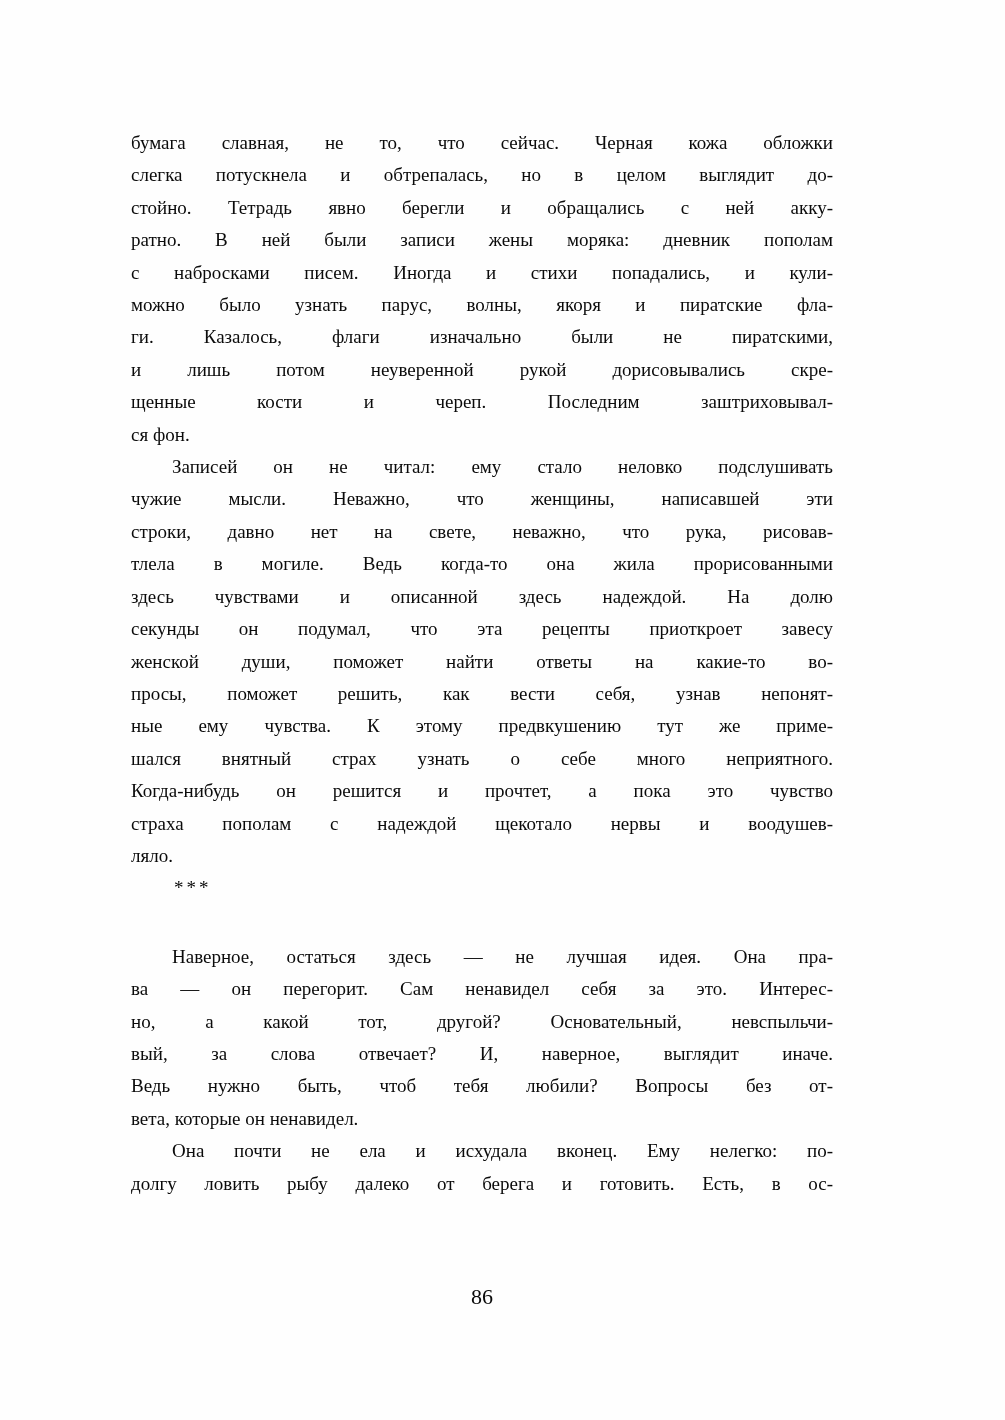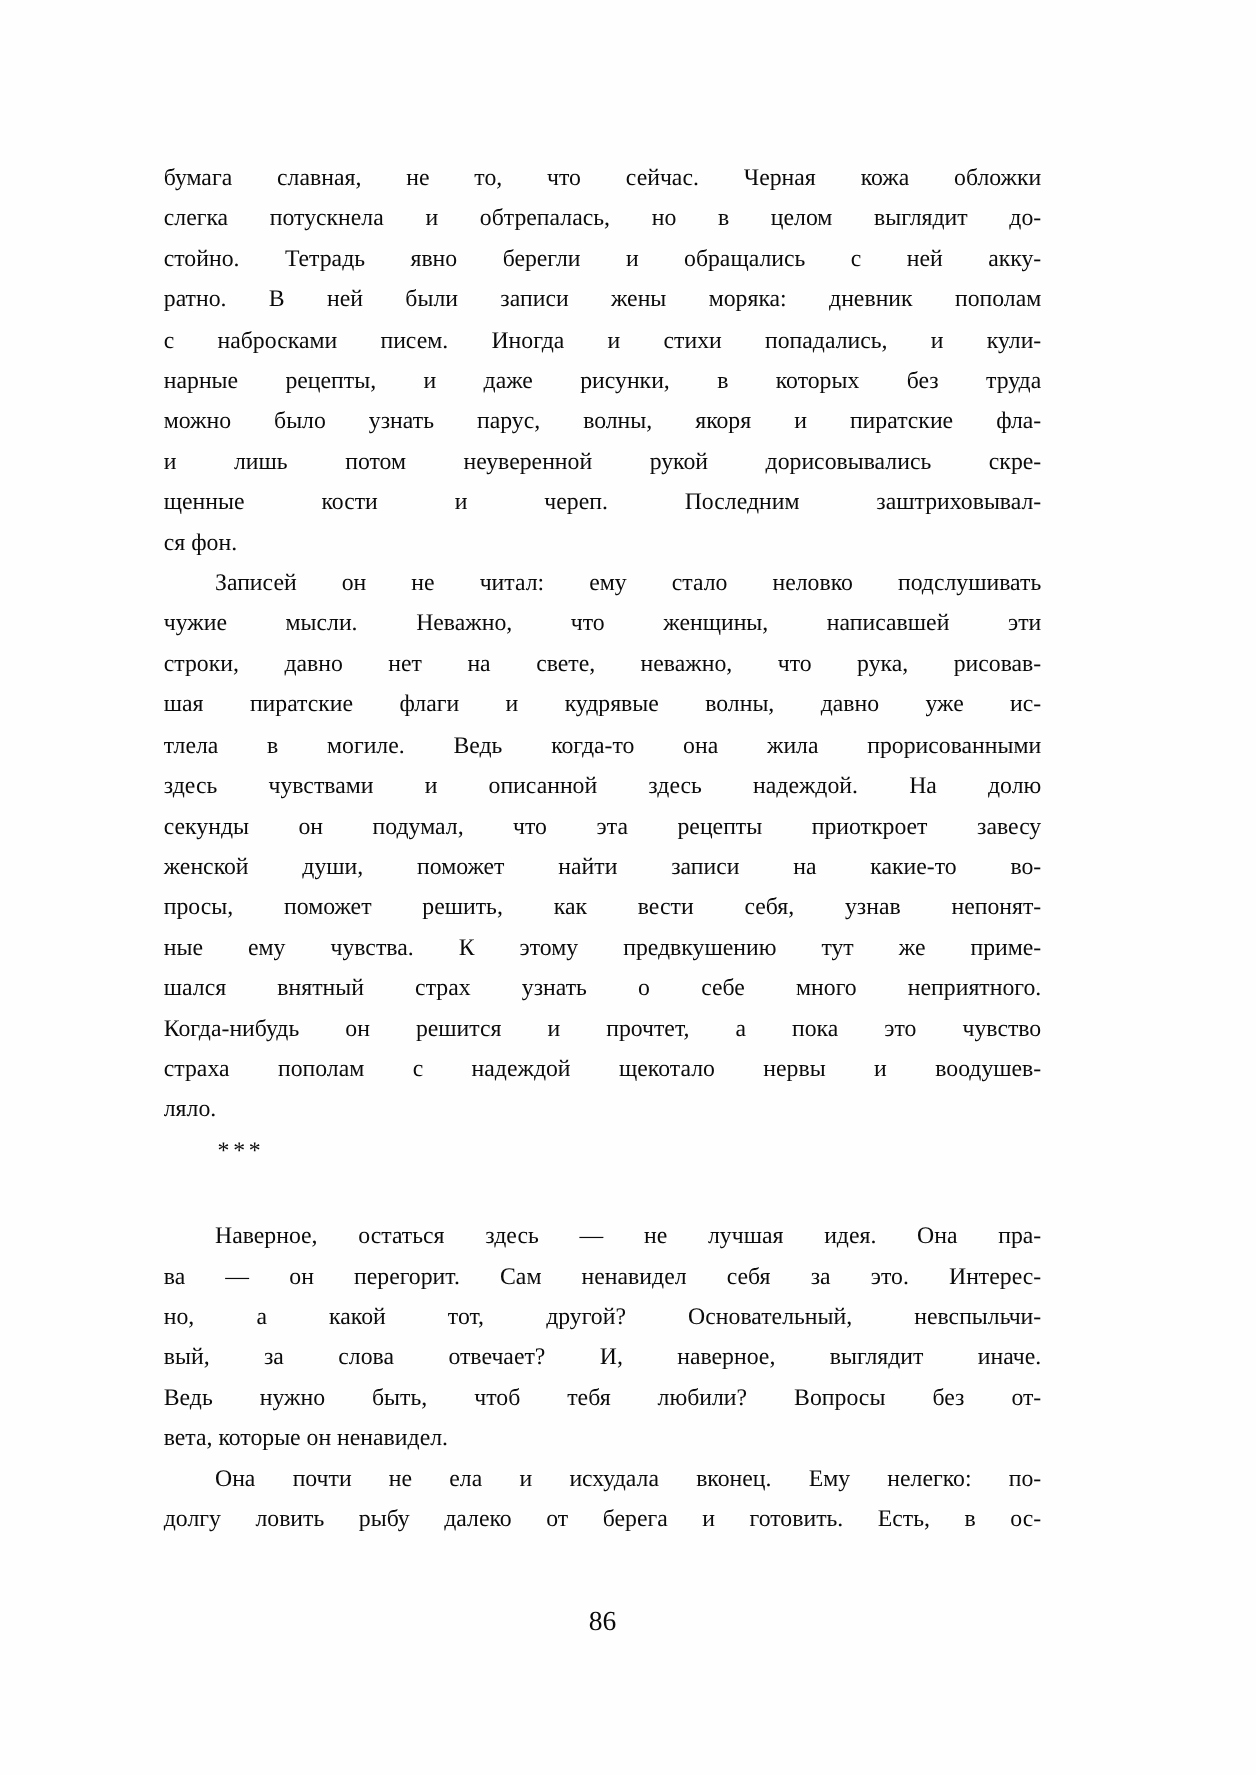--- a/index.html
+++ b/index.html
@@ -55,36 +55,35 @@
 
 <div class="page">
   <div class="text-block">
 
     <div class="paragraph">
       <div class="line">бумага славная, не то, что сейчас. Черная кожа обложки</div>
       <div class="line">слегка потускнела и обтрепалась, но в целом выглядит до-</div>
       <div class="line">стойно. Тетрадь явно берегли и обращались с ней акку-</div>
       <div class="line">ратно. В ней были записи жены моряка: дневник пополам</div>
       <div class="line">с набросками писем. Иногда и стихи попадались, и кули-</div>
-      <div class="line">нарные рецепты, и даже рисунки, в которых без труда</div>
       <div class="line">можно было узнать парус, волны, якоря и пиратские фла-</div>
+      <div class="line">ги. Казалось, флаги изначально были не пиратскими,</div>
       <div class="line">и лишь потом неуверенной рукой дорисовывались скре-</div>
       <div class="line">щенные кости и череп. Последним заштриховывал-</div>
       <div class="line end">ся фон.</div>
     </div>
 
     <div class="paragraph">
       <div class="line first">Записей он не читал: ему стало неловко подслушивать</div>
       <div class="line">чужие мысли. Неважно, что женщины, написавшей эти</div>
       <div class="line">строки, давно нет на свете, неважно, что рука, рисовав-</div>
-      <div class="line">шая пиратские флаги и кудрявые волны, давно уже ис-</div>
       <div class="line">тлела в могиле. Ведь когда-то она жила прорисованными</div>
       <div class="line">здесь чувствами и описанной здесь надеждой. На долю</div>
       <div class="line">секунды он подумал, что эта рецепты приоткроет завесу</div>
-      <div class="line">женской души, поможет найти записи на какие-то во-</div>
+      <div class="line">женской души, поможет найти ответы на какие-то во-</div>
       <div class="line">просы, поможет решить, как вести себя, узнав непонят-</div>
       <div class="line">ные ему чувства. К этому предвкушению тут же приме-</div>
       <div class="line">шался внятный страх узнать о себе много неприятного.</div>
       <div class="line">Когда-нибудь он решится и прочтет, а пока это чувство</div>
       <div class="line">страха пополам с надеждой щекотало нервы и воодушев-</div>
       <div class="line end">ляло.</div>
     </div>
 
     <div class="separator">***</div>
 

